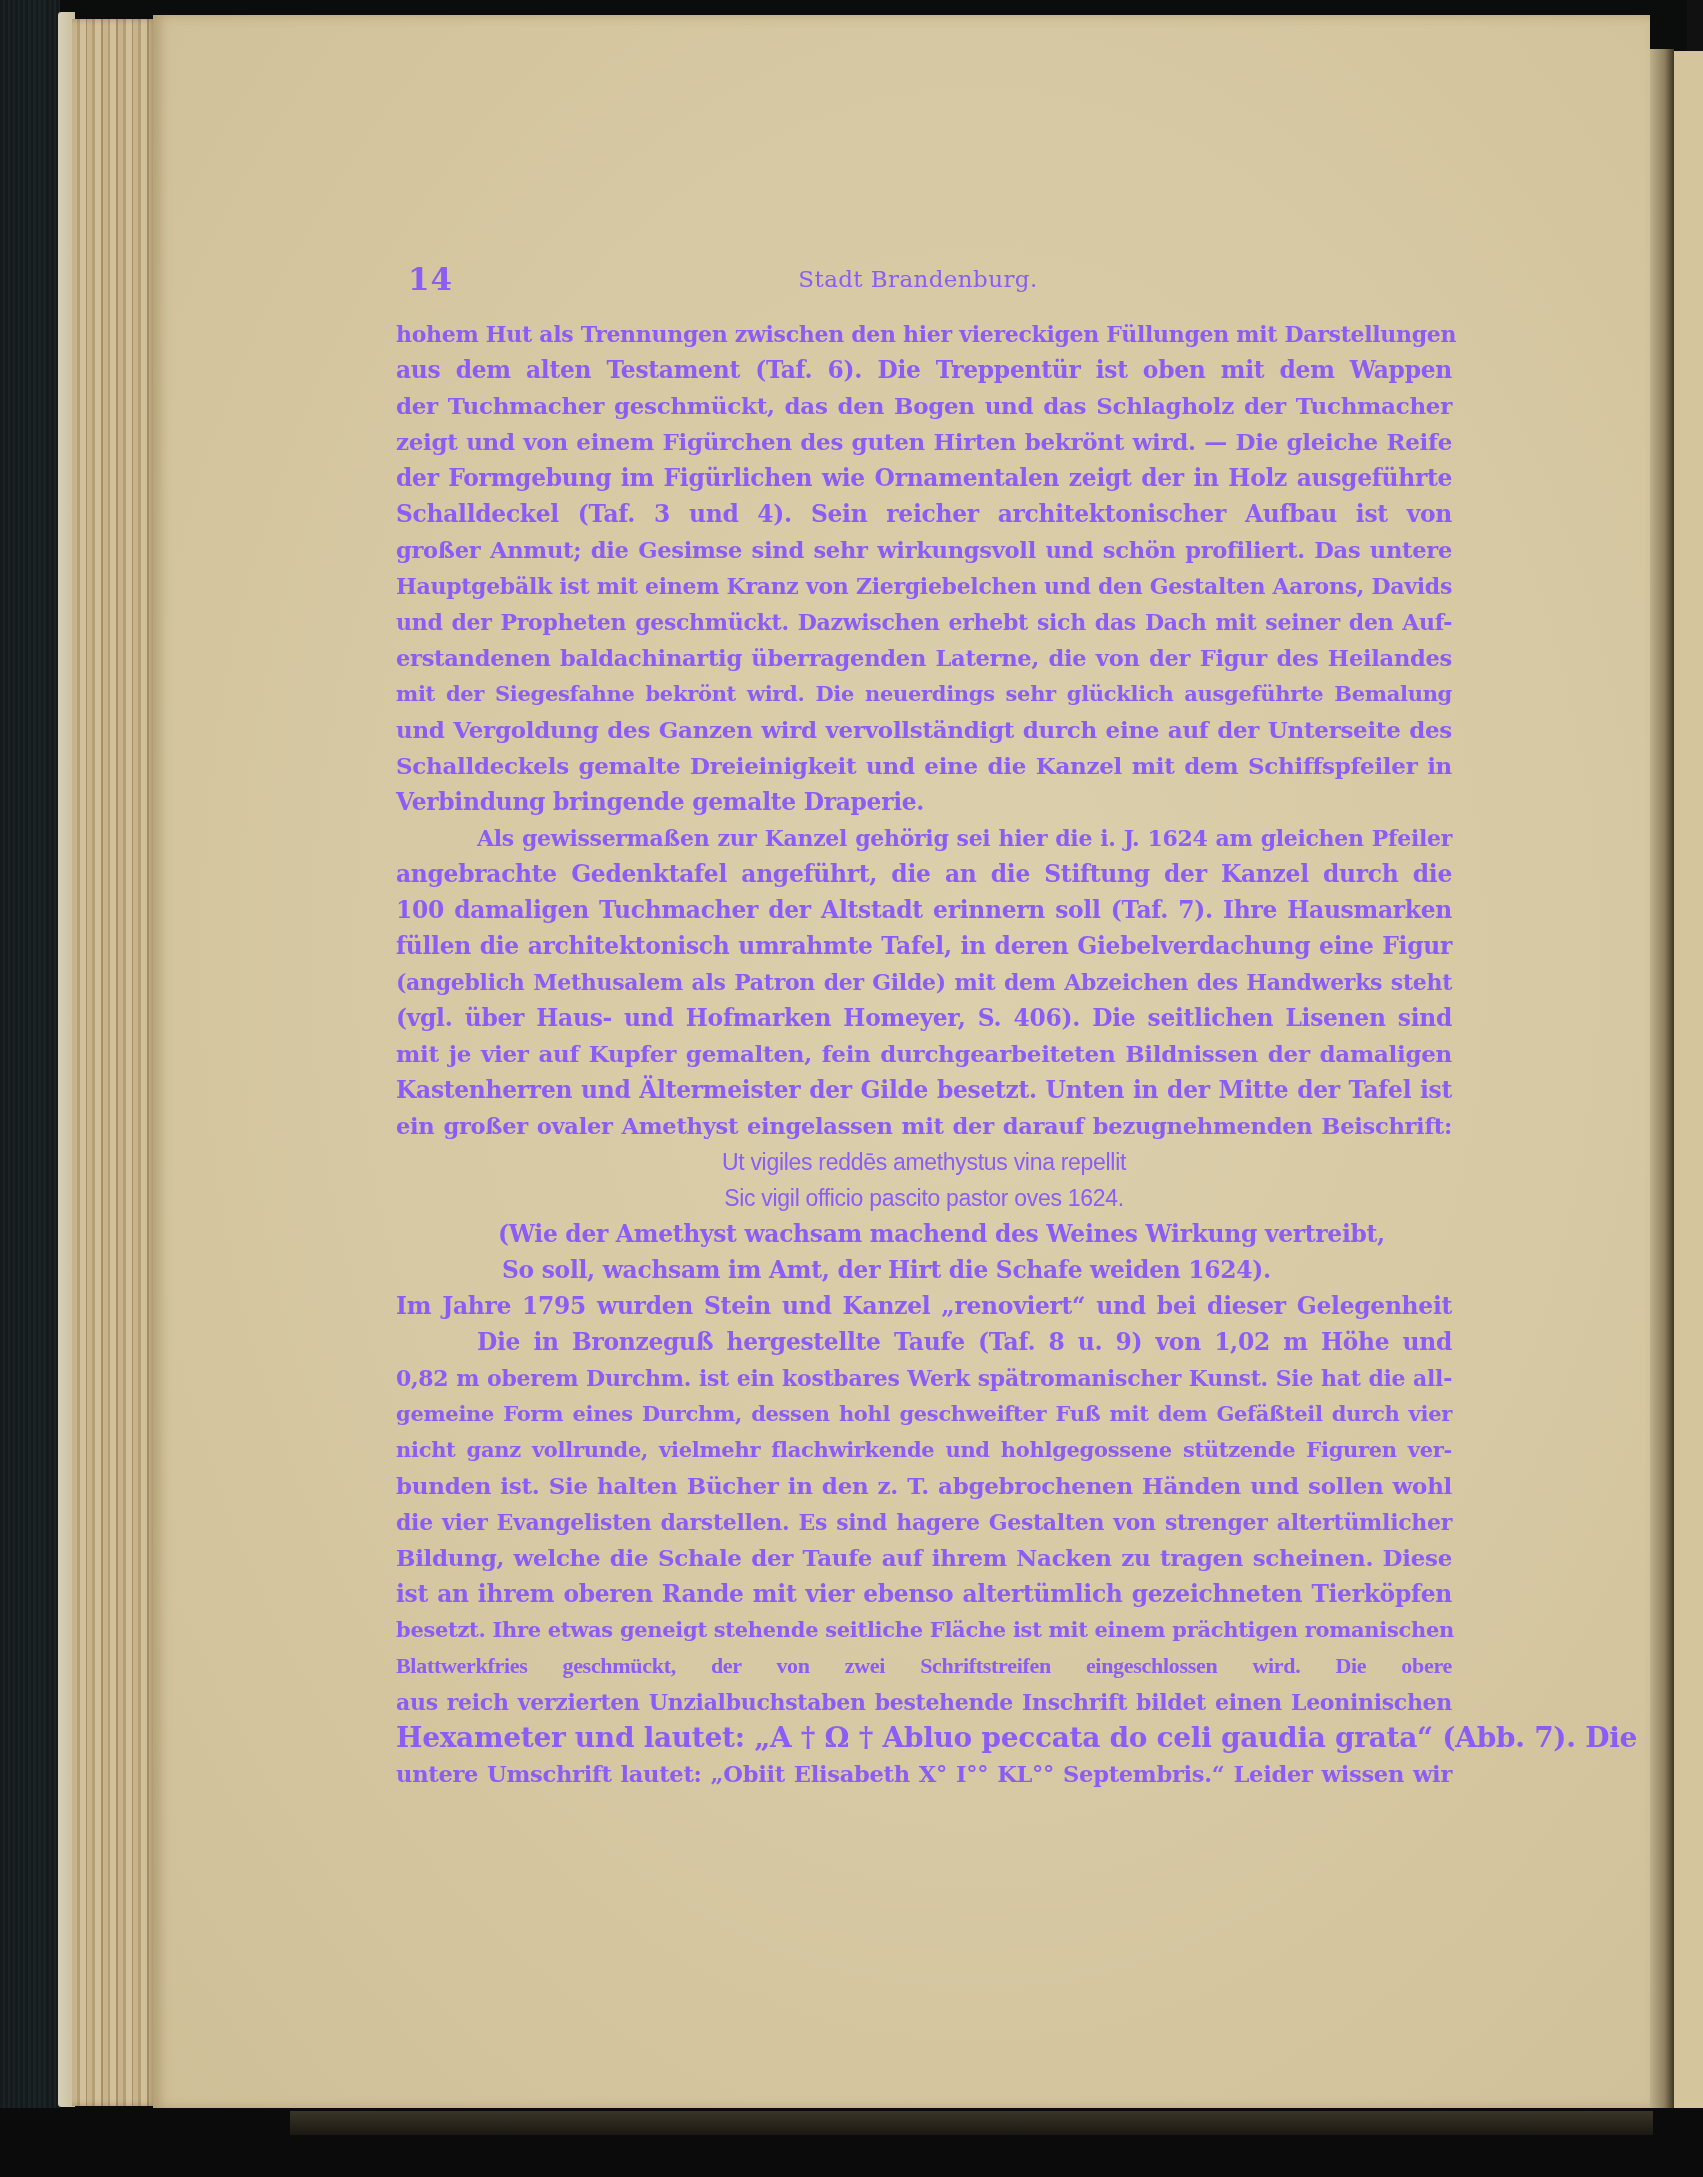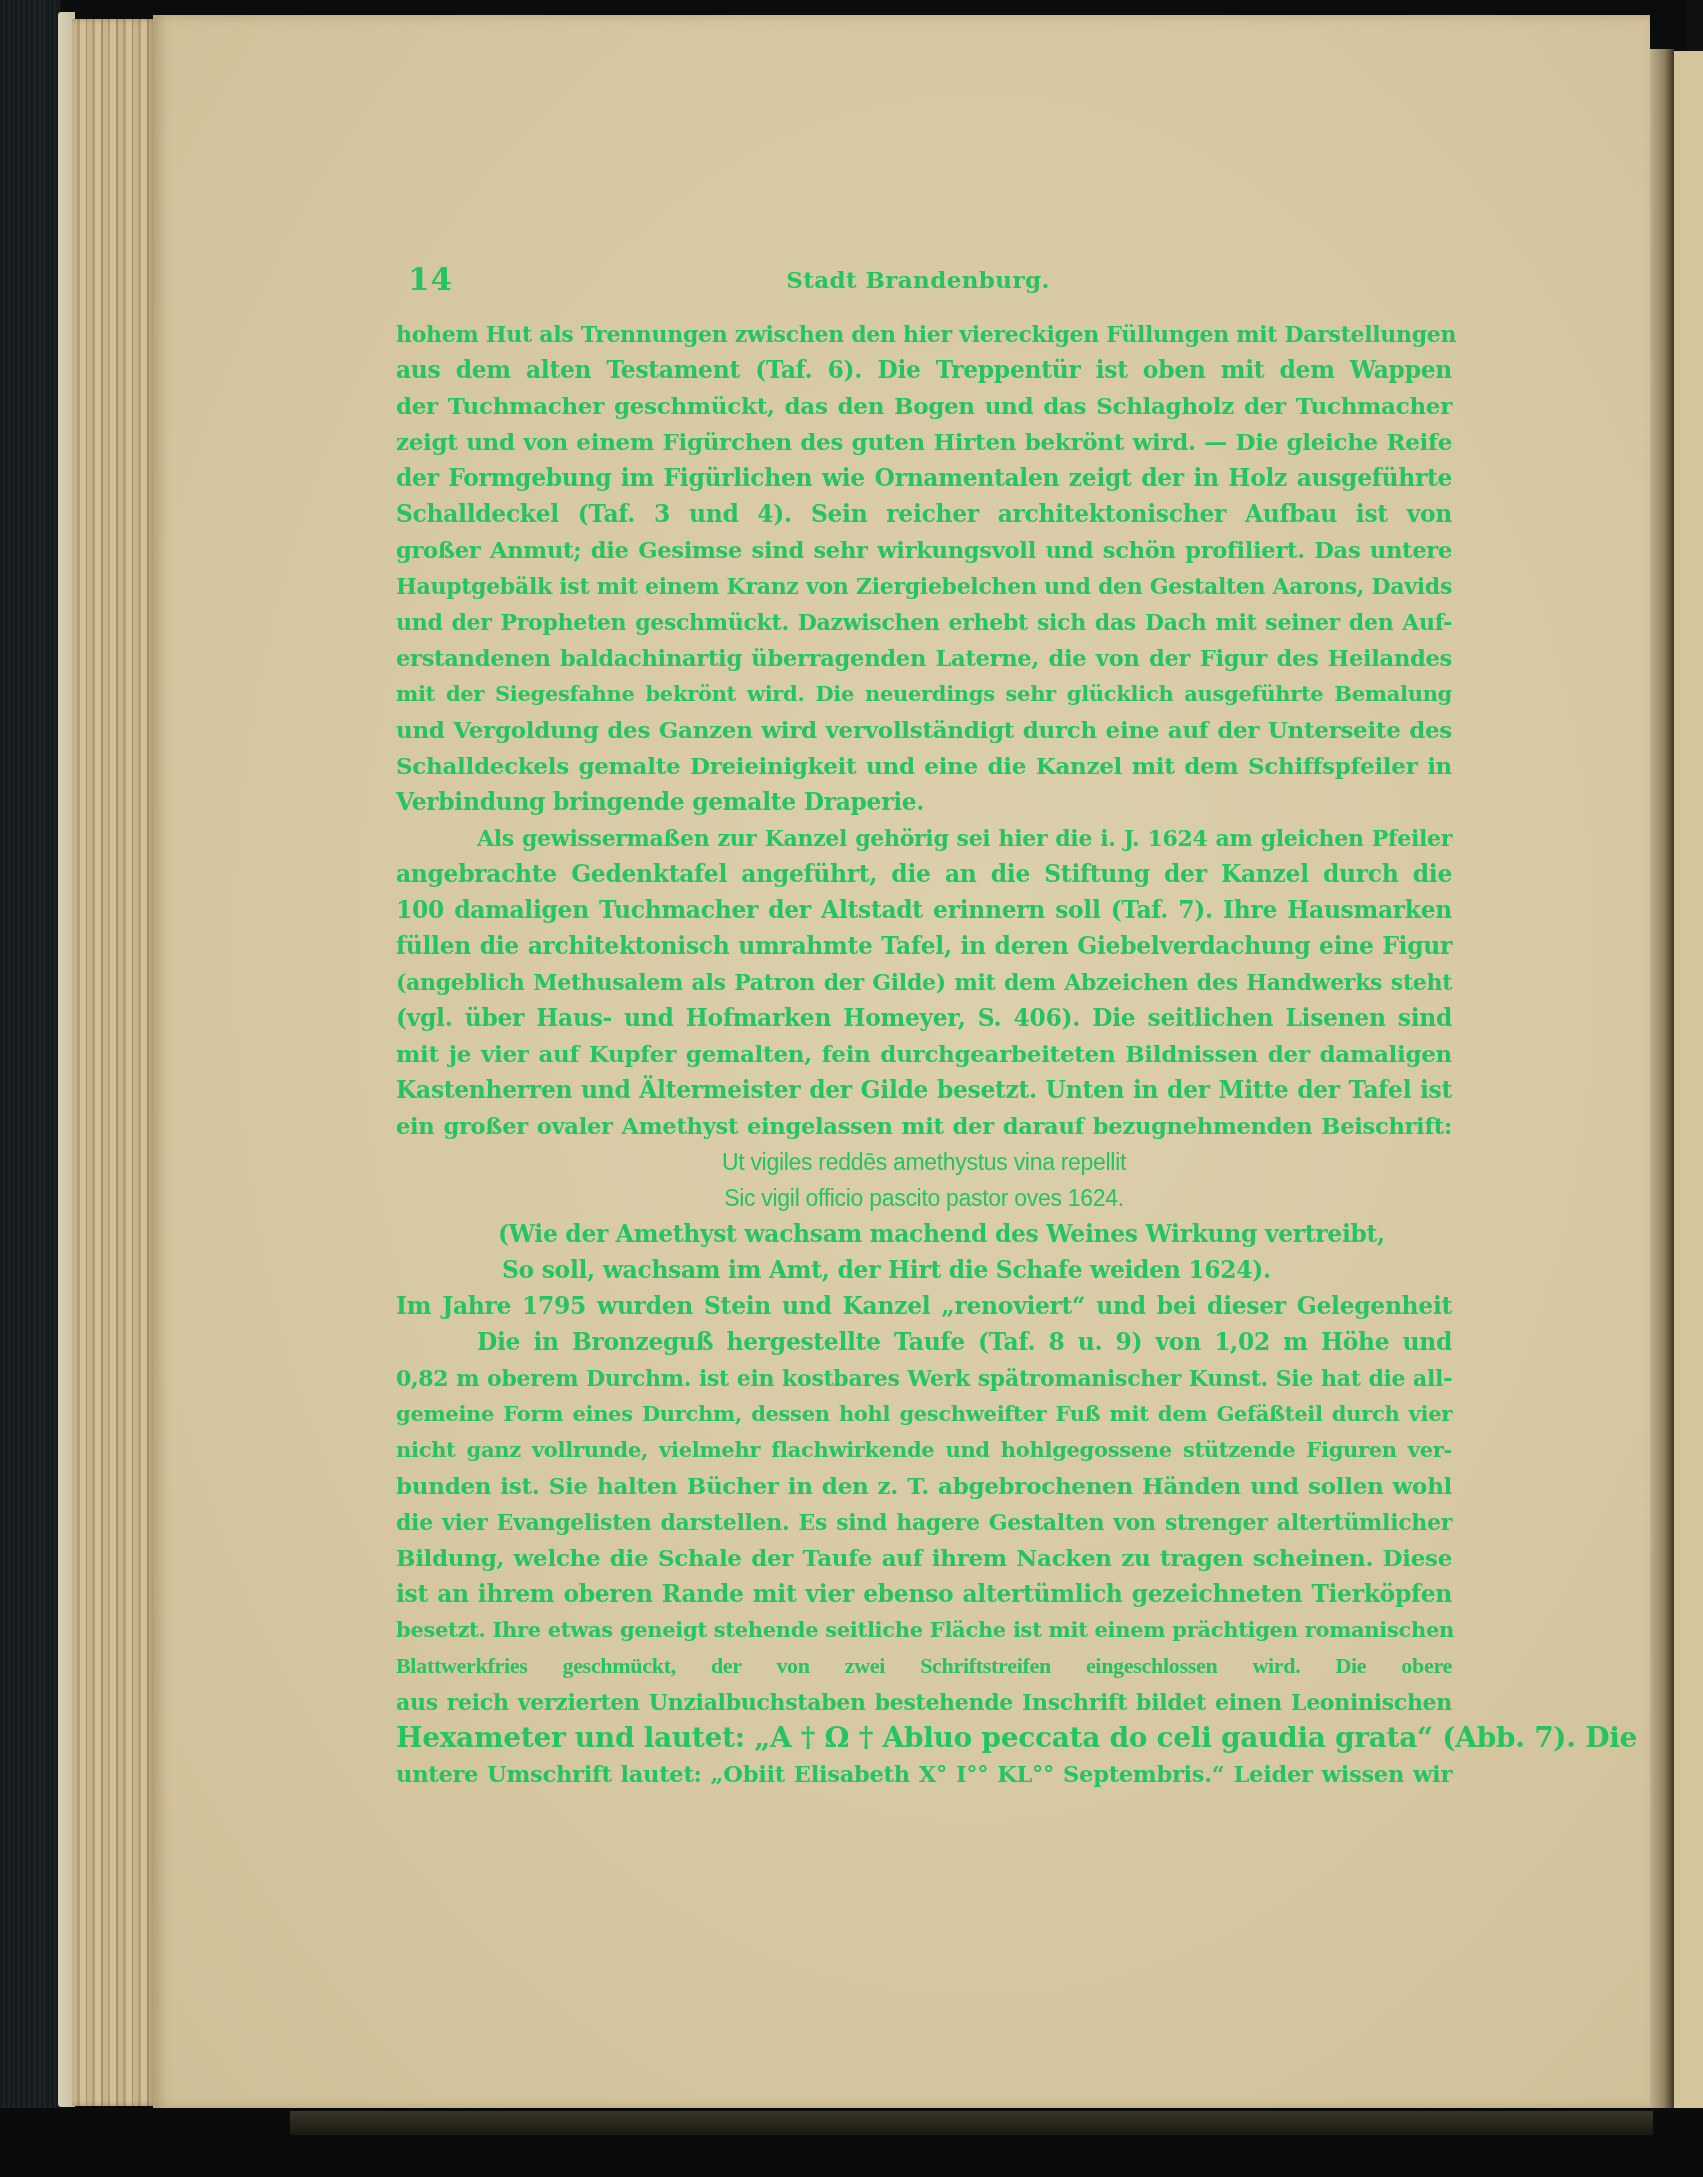--- a/index.html
+++ b/index.html
@@ -43,32 +43,32 @@
     position:absolute; left:1650px; top:49px; width:24px; height:2060px;
     background:linear-gradient(90deg,#bfb08c,#8e7f5f 60%,#3e3624);
   }
   .next-page {
     position:absolute; left:1674px; top:51px; width:30px; height:2058px;
     background:#d4c59c;
   }
   .text-block {
     position:absolute; left:396px; top:256px; width:1056px;
     font-family:"DejaVu Serif", serif;
-    color:#22c55e;
+    color:#8b5cf6;
   }
   .header {
     position:relative; height:60px;
   }
   .page-number {
     position:absolute; left:12px; top:5.1px;
     font-size:31px; font-weight:bold; letter-spacing:0.9px;
   }
   .running-title {
     position:absolute; left:0; right:12px; top:10.2px; text-align:center;
-    font-size:23px; font-weight:bold; letter-spacing:0.4px;
+    font-size:23px; font-weight:normal; letter-spacing:0.4px;
   }
   .line {
     height:36px; line-height:36px;
     font-size:23.4px; font-weight:bold;
     white-space:nowrap; overflow:visible;
     text-align:justify; text-align-last:justify;
     letter-spacing:-0.3px;
   }
   .line.last { text-align-last:left; }
   .line.indent { padding-left:81px; }

